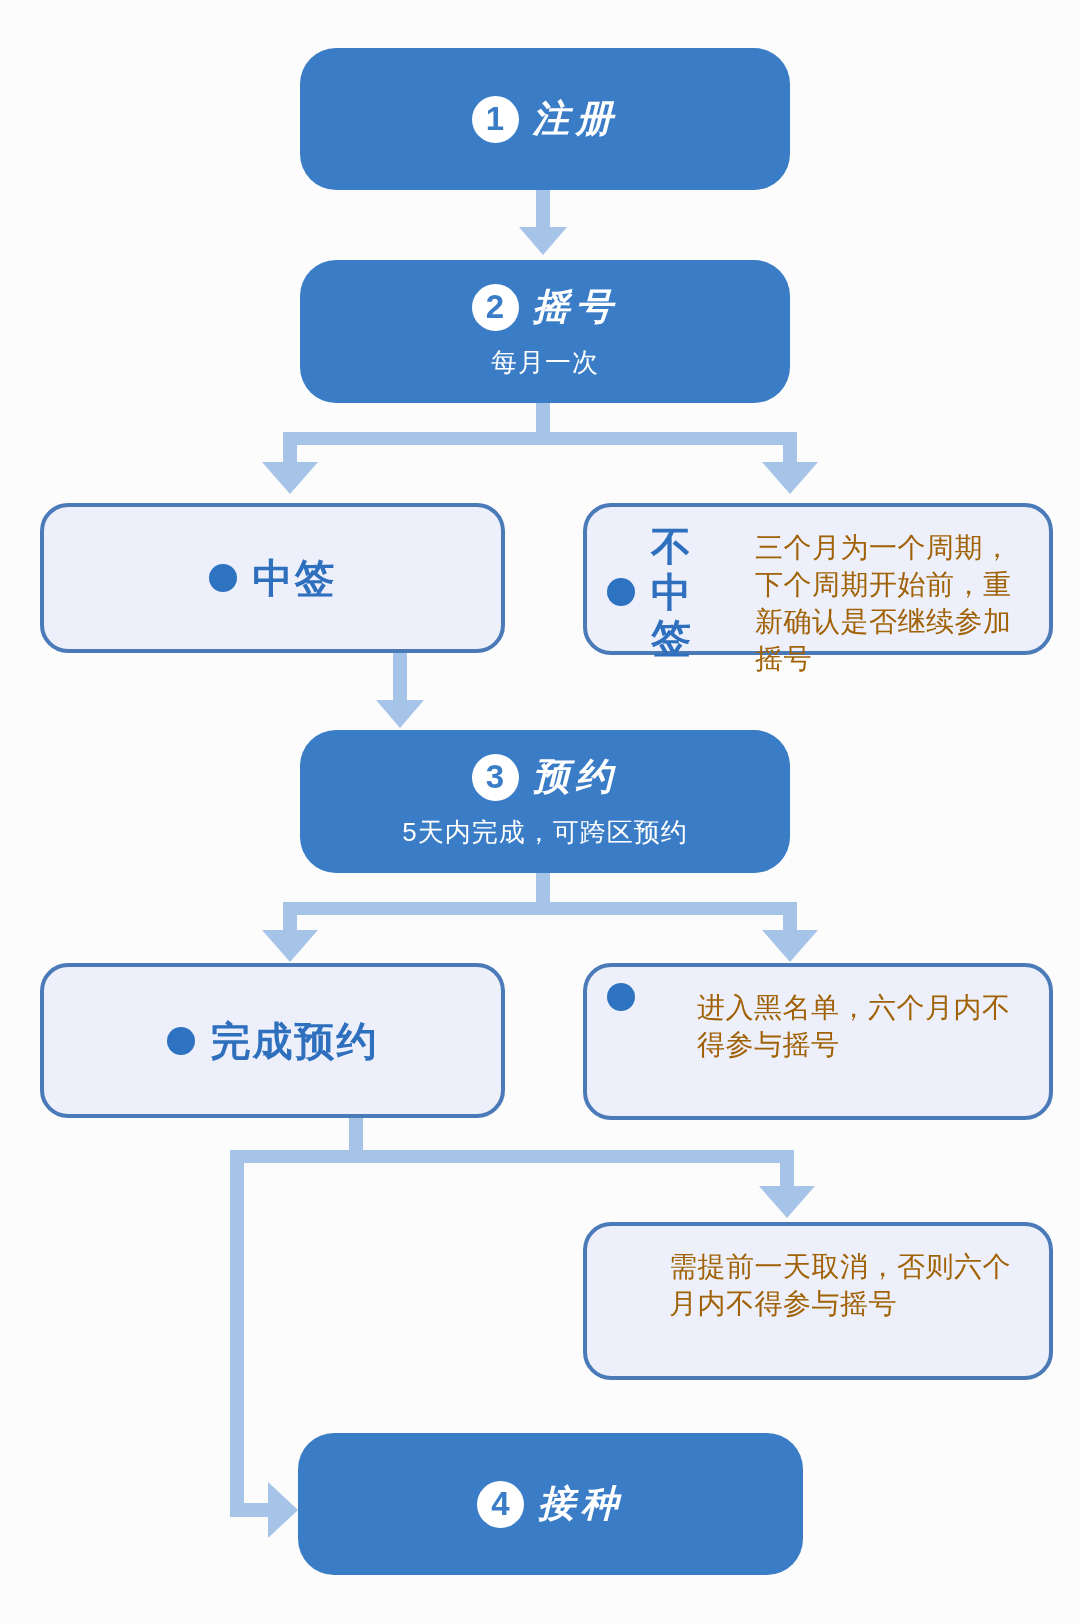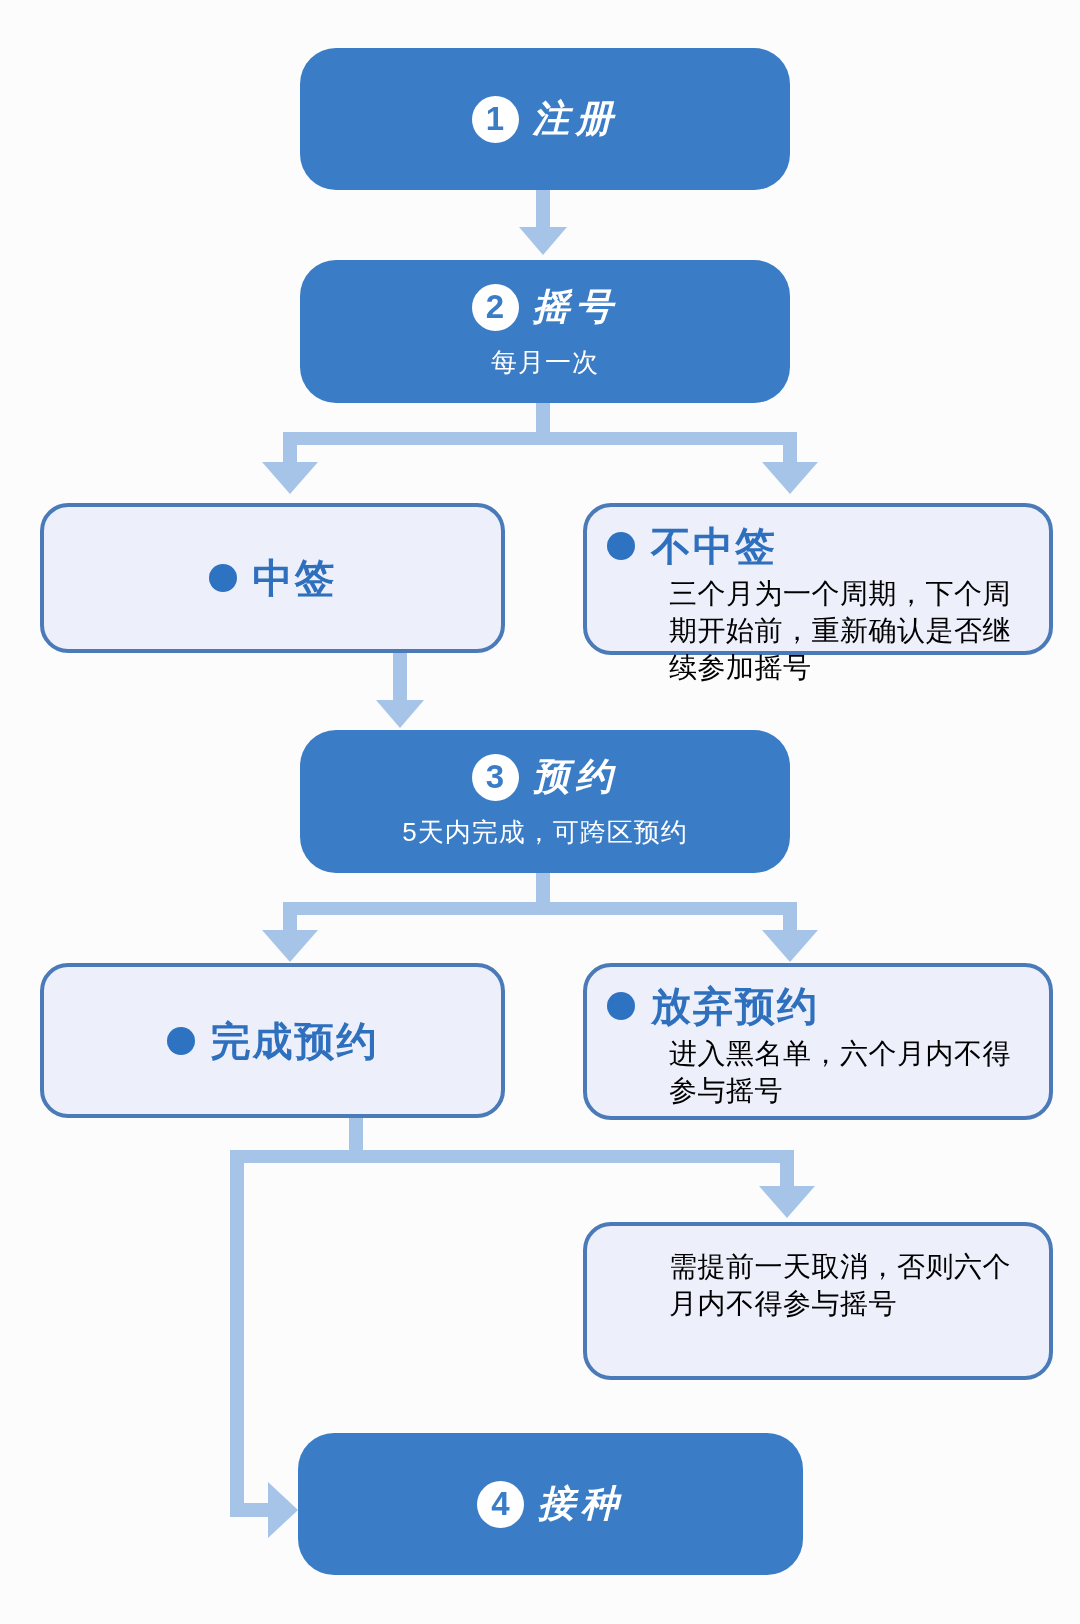--- a/index.html
+++ b/index.html
@@ -21,25 +21,25 @@
     flex:0 0 auto;
   }
   .blue-title{font-size:37px;font-weight:bold;letter-spacing:6px;line-height:1.1;font-style:italic;}
   .blue-sub{font-size:26px;margin-top:14px;white-space:nowrap;letter-spacing:1px;}
   
   .light-box{
     position:absolute;background:#edf0fa;border:4px solid #4a7ab8;border-radius:28px;
     box-sizing:border-box;color:#2e6fbe;
   }
   .center-box{display:flex;align-items:center;justify-content:center;}
-  .corner-box{display:flex;flex-direction:column;align-items:flex-start;padding:16px 18px 0 20px;}
+  .corner-box{display:flex;flex-direction:row;align-items:flex-start;padding:16px 18px 0 20px;}
   .dot{width:28px;height:28px;border-radius:50%;background:#2e72c2;flex:0 0 auto;}
   .light-row{display:flex;align-items:center;gap:16px;}
   .light-title{font-size:40px;font-weight:bold;color:#2e6fbe;letter-spacing:2px;line-height:1.15;}
-  .light-sub{font-size:28px;color:#000000;line-height:37px;margin-left:62px;margin-top:6px;letter-spacing:0.5px;}
+  .light-sub{font-size:28px;color:#a16207;line-height:37px;margin-left:62px;margin-top:6px;letter-spacing:0.5px;}
   
   .ln{position:absolute;background:#a6c4e8;}
   .head-down{
     position:absolute;width:0;height:0;
     border-left:24px solid transparent;border-right:24px solid transparent;
     border-top:28px solid #a6c4e8;
   }
   .head-down-lg{
     position:absolute;width:0;height:0;
     border-left:28px solid transparent;border-right:28px solid transparent;
@@ -117,21 +117,20 @@
   <div class="light-box center-box" style="left:40px;top:963px;width:465px;height:155px;">
     <div class="light-row">
       <span class="dot"></span>
       <span class="light-title">完成预约</span>
     </div>
   </div>
 
   <div class="light-box corner-box" style="left:583px;top:963px;width:470px;height:157px;">
     <div class="light-row">
       <span class="dot"></span>
-      <span class="light-title">放弃预约</span>
     </div>
     <div class="light-sub">进入黑名单，六个月内不得参与摇号</div>
   </div>
 
   <div class="ln" style="left:349px;top:1118px;width:14px;height:33px;"></div>
   <div class="ln" style="left:230px;top:1150px;width:564px;height:13px;"></div>
   <div class="ln" style="left:780px;top:1163px;width:14px;height:24px;"></div>
   <div class="head-down-lg" style="left:759px;top:1186px;"></div>
   <div class="ln" style="left:230px;top:1163px;width:14px;height:354px;"></div>
   <div class="ln" style="left:244px;top:1503px;width:26px;height:14px;"></div>

